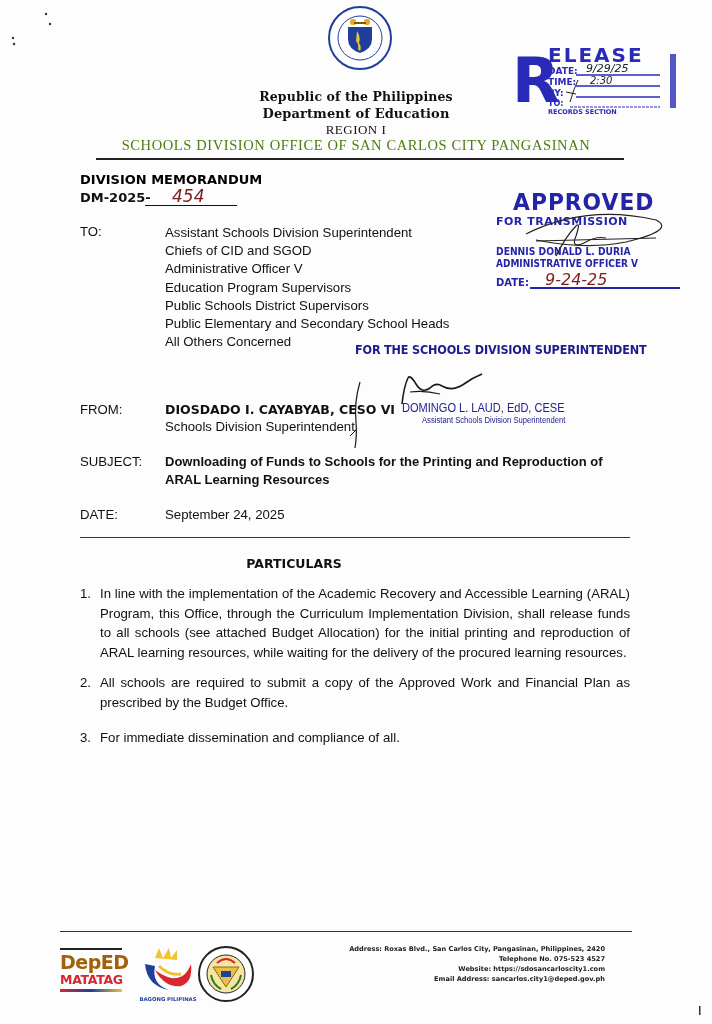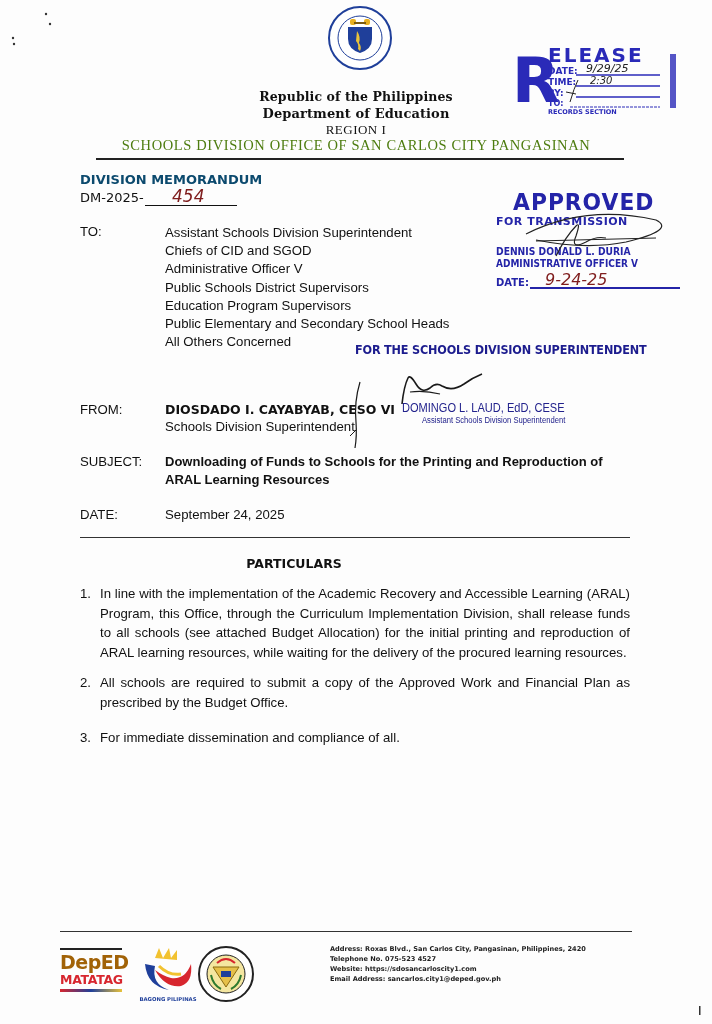--- a/index.html
+++ b/index.html
@@ -16,22 +16,22 @@
   .hdr-office { left: 0; width: 712px; text-align: center; font-family: "Liberation Serif", serif;
                 font-size: 14.5px; letter-spacing: 0.6px; color: #4d7c0f; }
   .hdr-rule { left: 96px; top: 158px; width: 528px; height: 2px; background: #222; }
 
   
   .stamp-release { left: 512px; top: 42px; width: 165px; height: 72px; color: #2a2ab8; }
   .stamp-approved { left: 496px; top: 186px; width: 190px; height: 90px; color: #7f1d1d; }
 
   
   .memo-title { left: 80px; top: 172px; font-family: "DejaVu Sans", sans-serif; font-weight: bold;
-                font-size: 13px; color: #0c4a6e; }
-  .memo-num { left: 80px; top: 190px; font-family: "DejaVu Sans", sans-serif; font-weight: normal;
+                font-size: 13px; color: #000000; }
+  .memo-num { left: 80px; top: 190px; font-family: "DejaVu Sans", sans-serif; font-weight: bold;
               font-size: 13px; color: #111; }
   .memo-num-line { left: 145px; top: 205px; width: 92px; height: 1px; background: #111; }
   .handwritten { font-family: "DejaVu Sans", sans-serif; font-style: italic; color: #7f1d1d; }
 
   .lbl { left: 80px; font-family: "Liberation Sans", sans-serif; font-size: 13.2px; color: #111; }
   .val { left: 165px; font-family: "Liberation Sans", sans-serif; font-size: 13.2px; color: #111; }
   .to-list { left: 165px; top: 224px; margin: 0; padding: 0; list-style: none;
              font-family: "Liberation Sans", sans-serif; font-size: 13.2px; line-height: 18.2px; color: #111; }
   .bold { font-weight: bold; }
 
@@ -47,21 +47,21 @@
   .particulars { left: 0; width: 588px; top: 556px; text-align: center; font-family: "DejaVu Sans", sans-serif;
                  font-weight: bold; font-size: 12.5px; color: #111; }
 
   .par { left: 80px; width: 550px; font-family: "Liberation Sans", sans-serif; font-size: 13.2px;
          line-height: 19.5px; color: #111; }
   .par .num { position: absolute; left: 0; top: 0; }
   .par .txt { margin-left: 20px; display: block; text-align: justify; }
 
   
   .foot-rule { left: 60px; top: 931px; width: 572px; height: 1px; background: #333; }
-  .foot-addr { left: 330px; width: 275px; text-align: left; font-family: "DejaVu Sans", sans-serif;
+  .foot-addr { left: 330px; width: 275px; text-align: right; font-family: "DejaVu Sans", sans-serif;
                font-weight: bold; font-size: 6.6px; line-height: 9.6px; color: #222; }
   .logo-deped { left: 60px; top: 948px; width: 62px; height: 52px; }
   .logo-bagong { left: 137px; top: 944px; width: 62px; height: 62px; }
   .logo-sdo { left: 197px; top: 945px; width: 58px; height: 58px; }
 
   .specks { left: 0; top: 0; width: 712px; height: 1024px; pointer-events: none; }
 </style>
 </head>
 <body>
 
@@ -129,22 +129,22 @@
 <div class="abs memo-title">DIVISION MEMORANDUM</div>
 <div class="abs memo-num">DM-2025-</div>
 <div class="abs memo-num-line"></div>
 <div class="abs handwritten" style="left:172px; top:186px; font-size:17px;">454</div>
 
 <div class="abs lbl" style="top:224px;">TO:</div>
 <ul class="abs to-list">
   <li>Assistant Schools Division Superintendent</li>
   <li>Chiefs of CID and SGOD</li>
   <li>Administrative Officer V</li>
+  <li>Education Program Supervisors</li>
   <li>Public Schools District Supervisors</li>
-  <li>Education Program Supervisors</li>
   <li>Public Elementary and Secondary School Heads</li>
   <li>All Others Concerned</li>
 </ul>
 
 <div class="abs for-sds">FOR THE SCHOOLS DIVISION SUPERINTENDENT</div>
 <svg class="abs" style="left:390px; top:362px;" width="120" height="50" viewBox="0 0 120 50">
   <path d="M12 42 q2 -18 6 -26 q2 -4 8 6 q6 10 14 4 q6 -6 12 -2 q10 6 22 -2 q8 -6 18 -10" stroke="#1a1a1a" stroke-width="1.6" fill="none"></path>
   <path d="M20 30 q14 -2 30 2" stroke="#1a1a1a" stroke-width="1.2" fill="none"></path>
 </svg>
 <div class="abs asds-name">DOMINGO L. LAUD, EdD, CESE</div>

